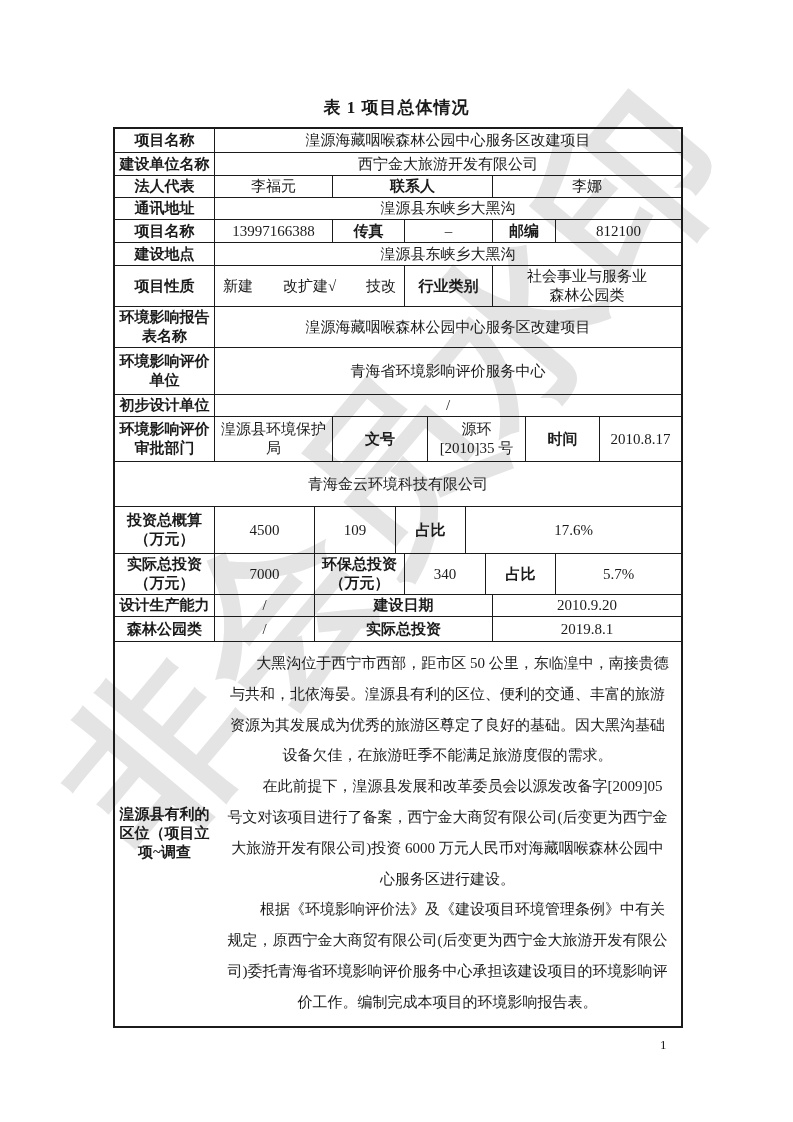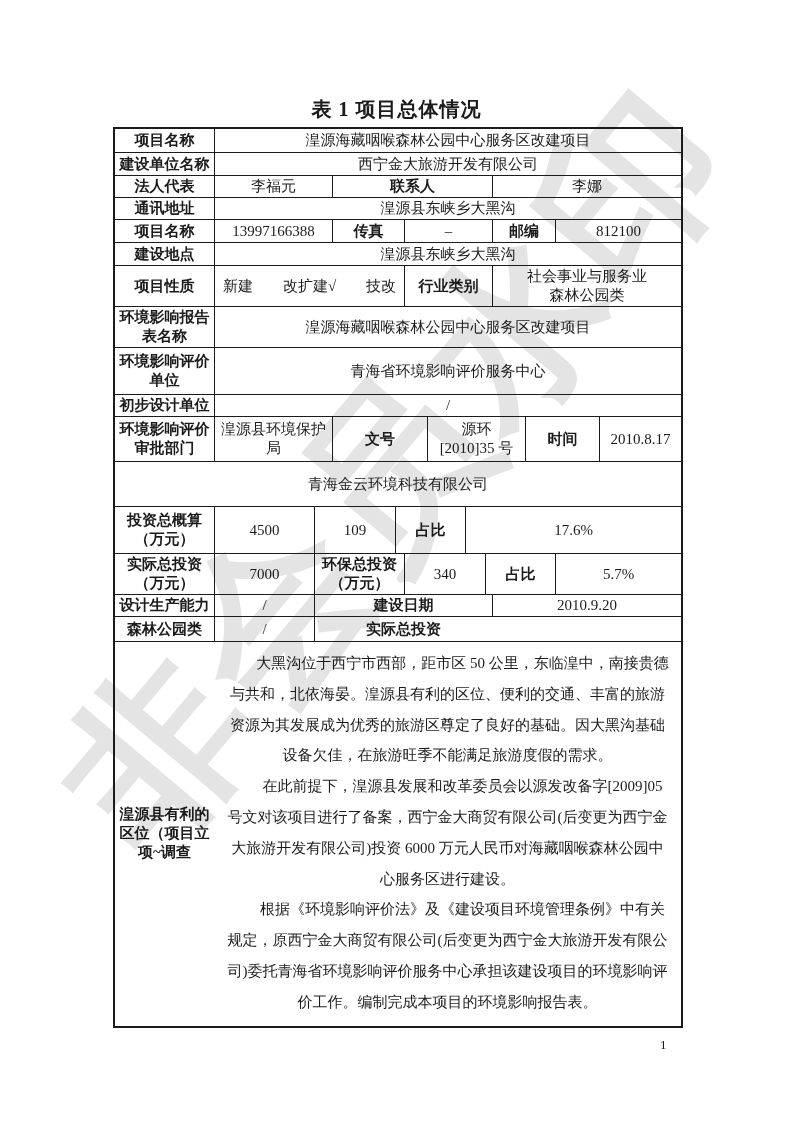--- a/index.html
+++ b/index.html
@@ -12,21 +12,21 @@
   .watermark{
     position:absolute;left:398px;top:470px;z-index:0;
     transform:translate(-50%,-50%) rotate(-50deg);
     font-size:178px;font-weight:bold;color:#e4e4e4;
     white-space:nowrap;letter-spacing:6px;pointer-events:none;
     font-family:"Liberation Sans","DejaVu Sans",sans-serif;
   }
   .content{position:relative;z-index:1;}
   .doc-title{
     position:absolute;top:96px;left:0;width:793px;text-align:center;
-    font-size:20px;font-weight:bold;letter-spacing:1px;
+    font-size:17px;font-weight:bold;letter-spacing:1px;
   }
   .tbl{
     position:absolute;left:113px;top:127px;width:570px;
     border:2px solid #1b1b1b;box-sizing:border-box;
     font-size:15px;
   }
   .row{display:flex;align-items:stretch;}
   .row + .row{border-top:1px solid #1b1b1b;}
   .cell{
     display:flex;align-items:center;justify-content:center;
@@ -160,20 +160,21 @@
       <div class="cell lab">设计生产能力</div>
       <div class="cell w100">/</div>
       <div class="cell w178 bold">建设日期</div>
       <div class="cell rest">2010.9.20</div>
     </div>
 
     <div class="row h24">
       <div class="cell lab">森林公园类</div>
       <div class="cell w100">/</div>
       <div class="cell w178 bold">实际总投资</div>
+      <div class="cell rest">2019.8.1</div>
     </div>
 
 
     <div class="row row-big">
       <div class="cell lab">湟源县有利的区位（项目立项~调查</div>
       <div class="bigcell">
         <p>大黑沟位于西宁市西部，距市区 50 公里，东临湟中，南接贵德与共和，北依海晏。湟源县有利的区位、便利的交通、丰富的旅游资源为其发展成为优秀的旅游区尊定了良好的基础。因大黑沟基础设备欠佳，在旅游旺季不能满足旅游度假的需求。</p>
         <p>在此前提下，湟源县发展和改革委员会以源发改备字[2009]05 号文对该项目进行了备案，西宁金大商贸有限公司(后变更为西宁金大旅游开发有限公司)投资 6000 万元人民币对海藏咽喉森林公园中心服务区进行建设。</p>
         <p>根据《环境影响评价法》及《建设项目环境管理条例》中有关规定，原西宁金大商贸有限公司(后变更为西宁金大旅游开发有限公司)委托青海省环境影响评价服务中心承担该建设项目的环境影响评价工作。编制完成本项目的环境影响报告表。</p>
       </div>

